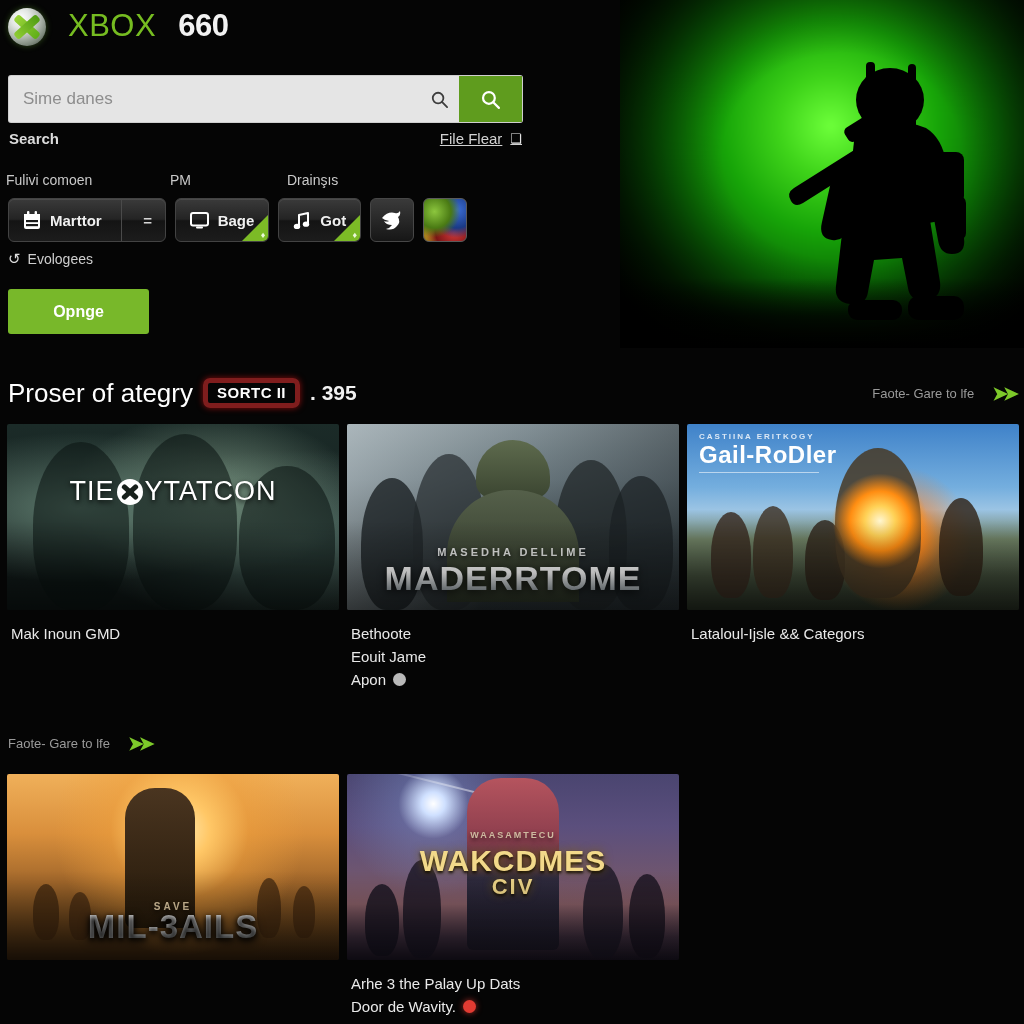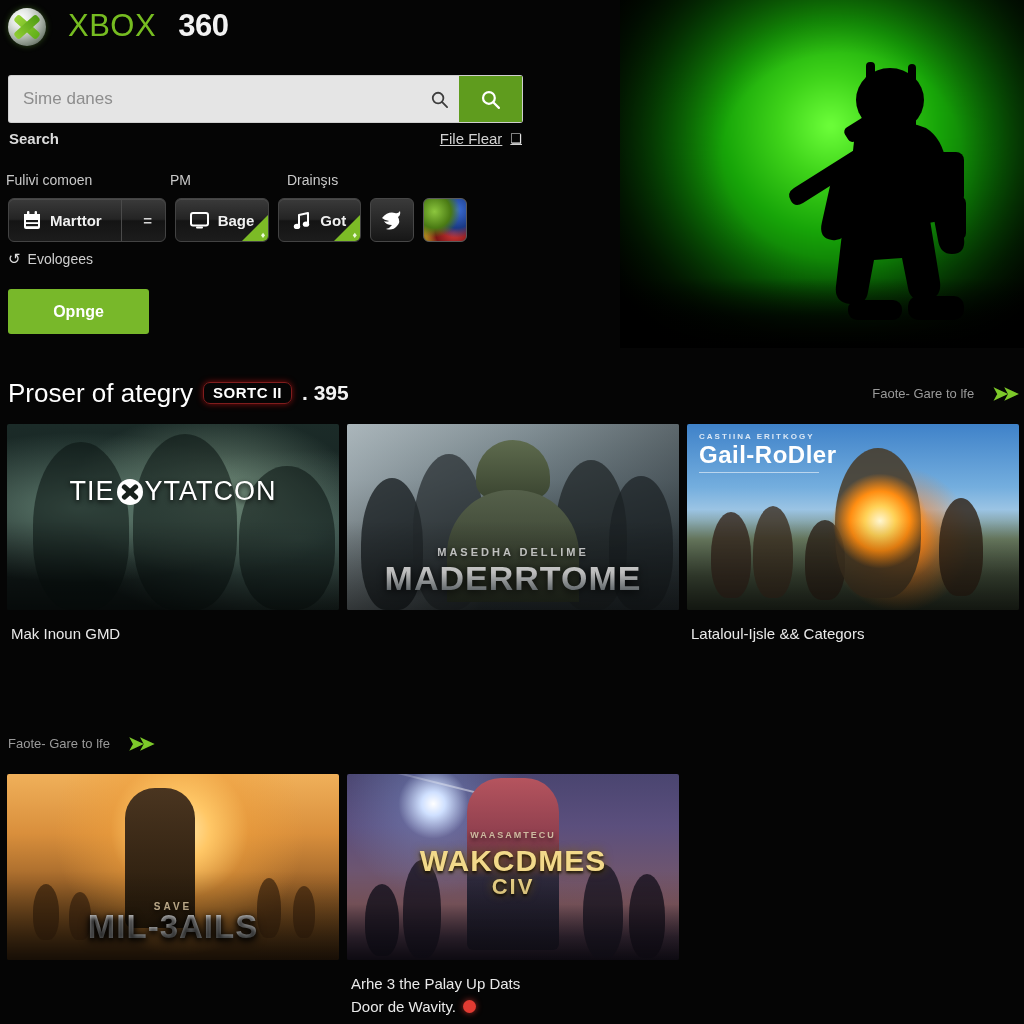--- a/index.html
+++ b/index.html
@@ -153,21 +153,21 @@
   .sec1 { top: 362px; }
   .sec2 { top: 712px; }
 
   .sec-head {
     position: relative; height: 62px; display: flex; align-items: center;
     padding: 0 10px 0 8px; justify-content: space-between;
   }
   .sec-title { display: flex; align-items: center; gap: 10px; white-space: nowrap; }
   .sec-title-text { color: #ffffff; font-size: 26px; font-weight: 400; }
   .badge-red {
-    border: 1px solid #7f1d1d; border-radius: 7px; padding: 1px 9px 2px;
+    border: 5px solid #7f1d1d; border-radius: 7px; padding: 1px 9px 2px;
     color: #ffffff; font-size: 15px; font-weight: 700; letter-spacing: .5px;
     box-shadow: 0 0 6px rgba(238,20,20,.55);
   }
   .sec-count { color: #f2f2f2; font-size: 21px; font-weight: 700; }
   .sec-more { display: flex; align-items: center; gap: 18px; color: #9a9a9a; font-size: 13px; }
   .chev { color: #7dc92a; font-size: 19px; letter-spacing: -5px; font-weight: 700; }
 
   .cards { display: flex; gap: 8px; padding: 0 7px; }
   .card { width: 332px; }
   .card-art {
@@ -352,21 +352,21 @@
         </g>
       </svg>
     </div>
     <div class="hero-floor"></div>
     <div class="hero-vig"></div>
   </div>
 
   <div class="logo">
     <div class="logo-orb"></div>
     <span class="logo-xbox">XBOX</span>
-    <span class="logo-360">360</span>
+    <span class="logo-360">660</span>
   </div>
 
   <div class="search-row">
     <input class="search-input" value="" placeholder="Sime danes" style="">
     <span class="search-inline-icon">
       <svg class="mag" width="19" height="19" viewBox="0 0 20 20">
         <circle cx="8.5" cy="8.5" r="5.6" fill="none" stroke="#3d3d3d" stroke-width="1.9"></circle>
         <line x1="12.6" y1="12.6" x2="18" y2="18" stroke="#3d3d3d" stroke-width="1.9" stroke-linecap="round"></line>
       </svg>
     </span>
@@ -489,20 +489,27 @@
           <div class="fig" style="left:14px;top:54px;width:62px;height:132px;background:rgba(20,26,28,.75);"></div>
           <div class="fig" style="left:66px;top:30px;width:72px;height:156px;background:rgba(35,42,44,.7);"></div>
           <div class="fig" style="left:208px;top:36px;width:72px;height:150px;background:rgba(30,36,38,.72);"></div>
           <div class="fig" style="left:262px;top:52px;width:64px;height:134px;background:rgba(26,32,34,.7);"></div>
           <div class="helmet"></div>
           <div class="body-c"></div>
           <div class="art-title art-sub t1">MASEDHA DELLIME</div>
           <div class="art-title art-main t2">MADERRTOME</div>
           <div class="art-scrim"></div>
         </div>
+        <div class="card-cap">
+          <p>Bethoote</p>
+          <p>Eouit Jame</p>
+          <p>
+            <span>Apon</span><span class="dot dot-grey"></span>
+          </p>
+        </div>
       </div>
 
       <div class="card">
         <div class="card-art art3">
           <div class="hdr">
             <span class="s">CASTIINA ERITKOGY</span>
             <span class="m">Gail-RoDler</span>
             <span class="rule"></span>
           </div>
           <div class="fig" style="left:24px;top:88px;width:40px;height:86px;background:rgba(55,40,30,.82);"></div>

